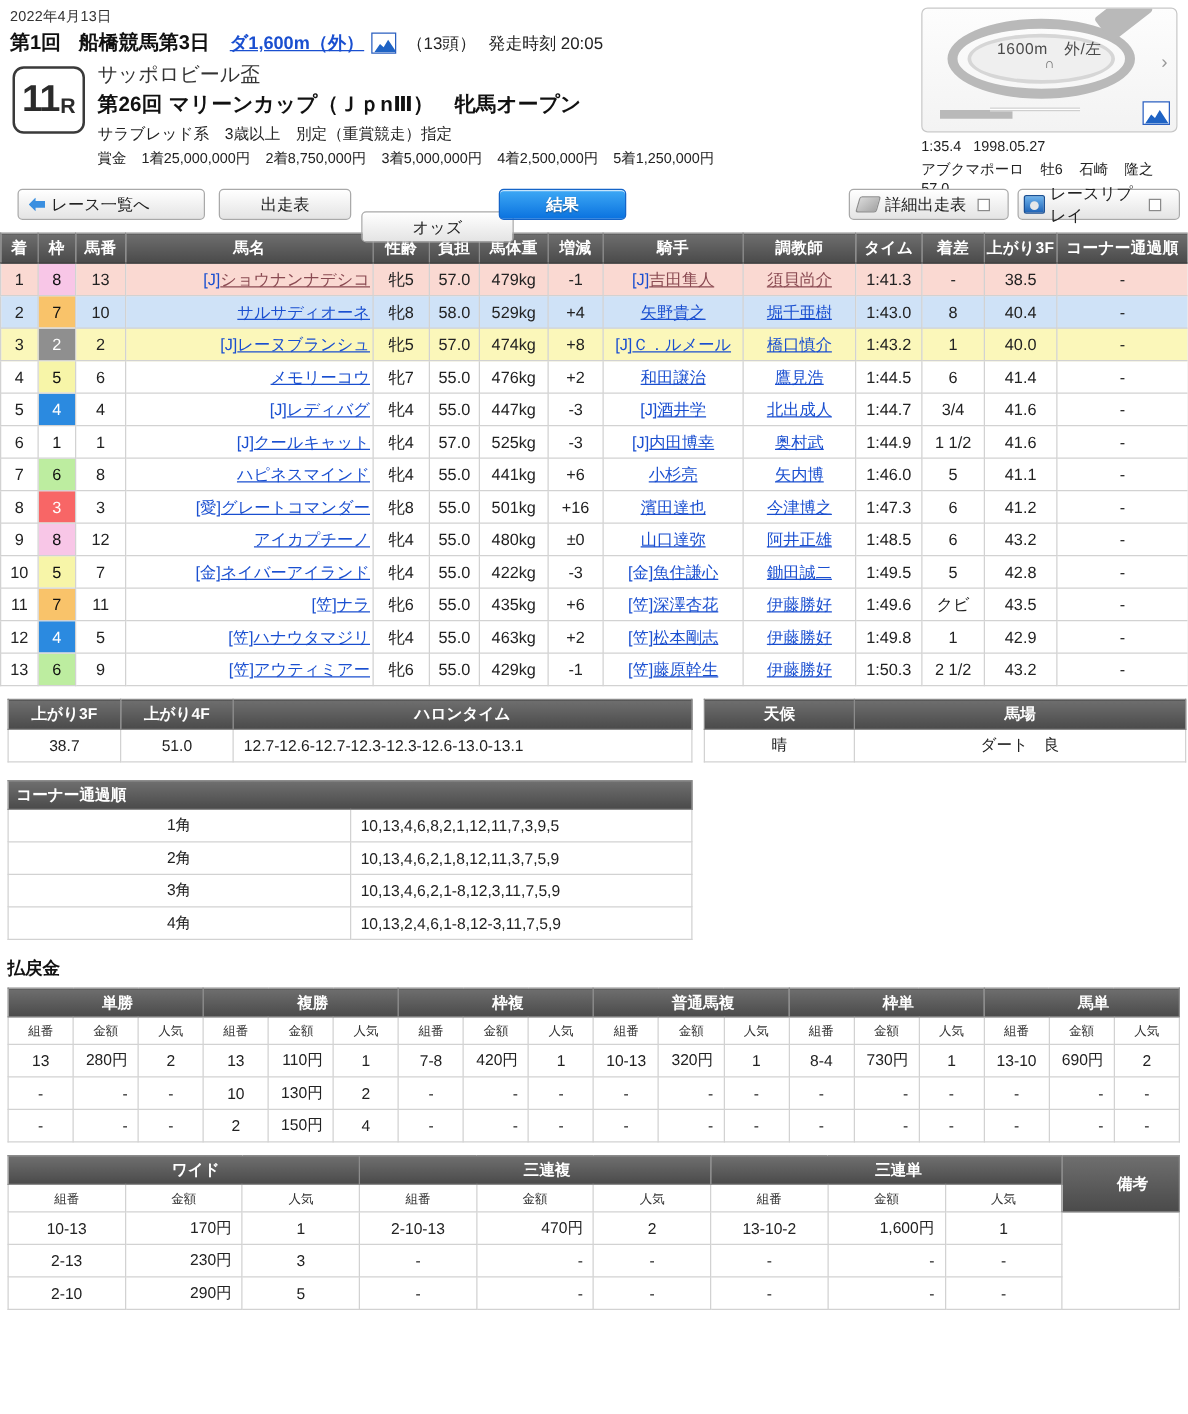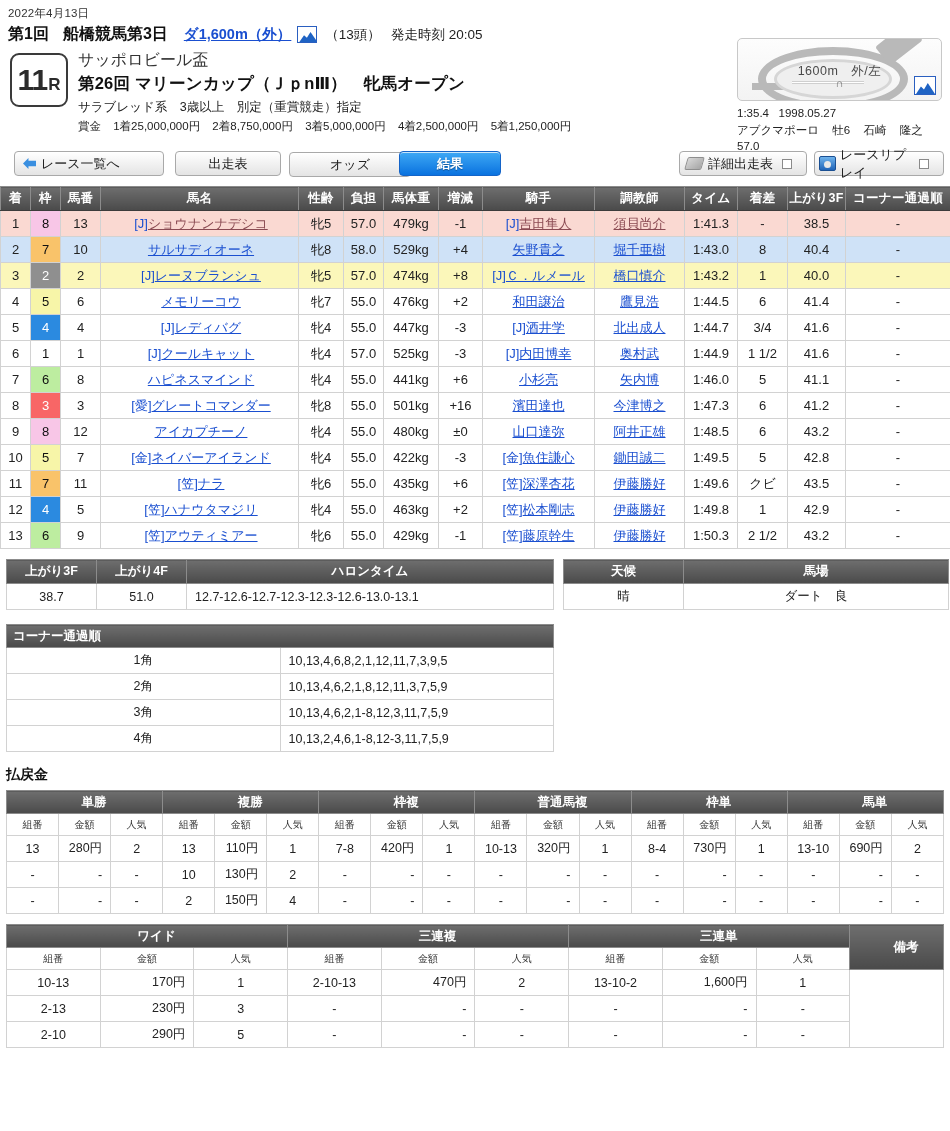--- a/index.html
+++ b/index.html
@@ -50,22 +50,22 @@
   .race-title { font-size: 16.5px; font-weight: bold; color: #111; margin-bottom: 4px; letter-spacing: .2px; }
   .race-cond { font-size: 12.5px; color: #222; margin-bottom: 3px; }
   .race-prize { font-size: 11.5px; color: #222; }
   .race-prize span { margin-right: 9px; }
 
   
   .course-box {
     position: absolute; right: 8px; top: 6px; width: 205px;
   }
   .course-img {
-    width: 205px; height: 63px; border: 1px solid #c8c8c8; border-radius: 5px;
-    background: linear-gradient(#fdfdfd, #f3f3f3); position: relative; overflow: hidden; margin-top: 32px;
+    width: 205px; height: 100px; border: 1px solid #c8c8c8; border-radius: 5px;
+    background: linear-gradient(#fdfdfd, #f3f3f3); position: relative; overflow: hidden;
   }
   .oval-outer {
     position: absolute; left: 20px; top: 8px; width: 150px; height: 64px;
     border: 8px solid #b9b9b9; border-radius: 75px/32px;
   }
   .oval-inner {
     position: absolute; left: 36px; top: 20px; width: 118px; height: 40px;
     border: 3px solid #d6d6d6; border-radius: 59px/20px; background: #efefef;
   }
   .chute {
@@ -113,21 +113,21 @@
     font-size: 13px; color: #222; cursor: pointer; padding: 0 12px;
     box-shadow: 0 1px 0 rgba(255,255,255,.7) inset;
   }
   .btn-left { position: absolute; left: 14px; top: 5px; width: 150px; justify-content: flex-start; padding-left: 8px; }
   .arrow-left {
     display: inline-block; width: 13px; height: 11px; margin-right: 5px; flex: none;
     background: #3a8fe0;
     clip-path: polygon(0% 50%, 42% 0%, 42% 26%, 100% 26%, 100% 74%, 42% 74%, 42% 100%);
   }
   .btn-shutuba { position: absolute; left: 175px; top: 5px; width: 106px; }
-  .btn-odds { position: absolute; left: 289px; top: 6px; width: 122px; }
+  .btn-odds { position: absolute; left: 289px; top: 23px; width: 122px; }
   .btn-result {
     position: absolute; left: 399px; top: 5px; width: 102px;
     background: linear-gradient(#3ea9f5, #0a72df);
     border: 1px solid #1464c8; color: #ffffff; font-weight: bold;
     text-shadow: 0 1px 1px rgba(0,0,0,.35);
   }
   .btn-r1 { position: absolute; right: 143px; top: 5px; width: 128px; justify-content: flex-start; padding-left: 6px; }
   .btn-r2 { position: absolute; right: 6px; top: 5px; width: 130px; justify-content: flex-start; padding-left: 4px; }
   .ic-doc {
     display: inline-block; width: 17px; height: 13px; margin-right: 5px; flex: none;
@@ -154,21 +154,21 @@
   .res-tbl th {
     background: linear-gradient(#6e6e6e, #4a4a4a);
     color: #fff; font-size: 12.5px; font-weight: bold;
     height: 24px; border: 1px solid #8c8c8c; border-bottom: 1px solid #3c3c3c;
     text-align: center; letter-spacing: .3px;
   }
   .res-tbl td {
     height: 25px; border: 1px solid #d2d2d2; text-align: center;
     font-size: 13px; color: #222; padding: 0 2px;
   }
-  .res-tbl td.name { text-align: center; padding-left: 5px; }
+  .res-tbl td.name { text-align: right; padding-left: 5px; }
   .res-tbl tr.r1 td { background: #fad9d2; }
   .res-tbl tr.r2 td { background: #cfe2f7; }
   .res-tbl tr.r3 td { background: #fbf7ba; }
   .res-tbl tr.r1 td a { color: #8a4a52; }
   .wk { font-weight: normal; color: #111; display: block; width: 100%; height: 100%;
         line-height: 25px; }
   .wk1 { background: #ffffff; color: #111; }
   .wk2 { background: #8f8f8f; color: #ffffff; }
   .wk3 { background: #f86666; color: #ffffff; }
   .wk4 { background: #2b8ae0; color: #ffffff; }

